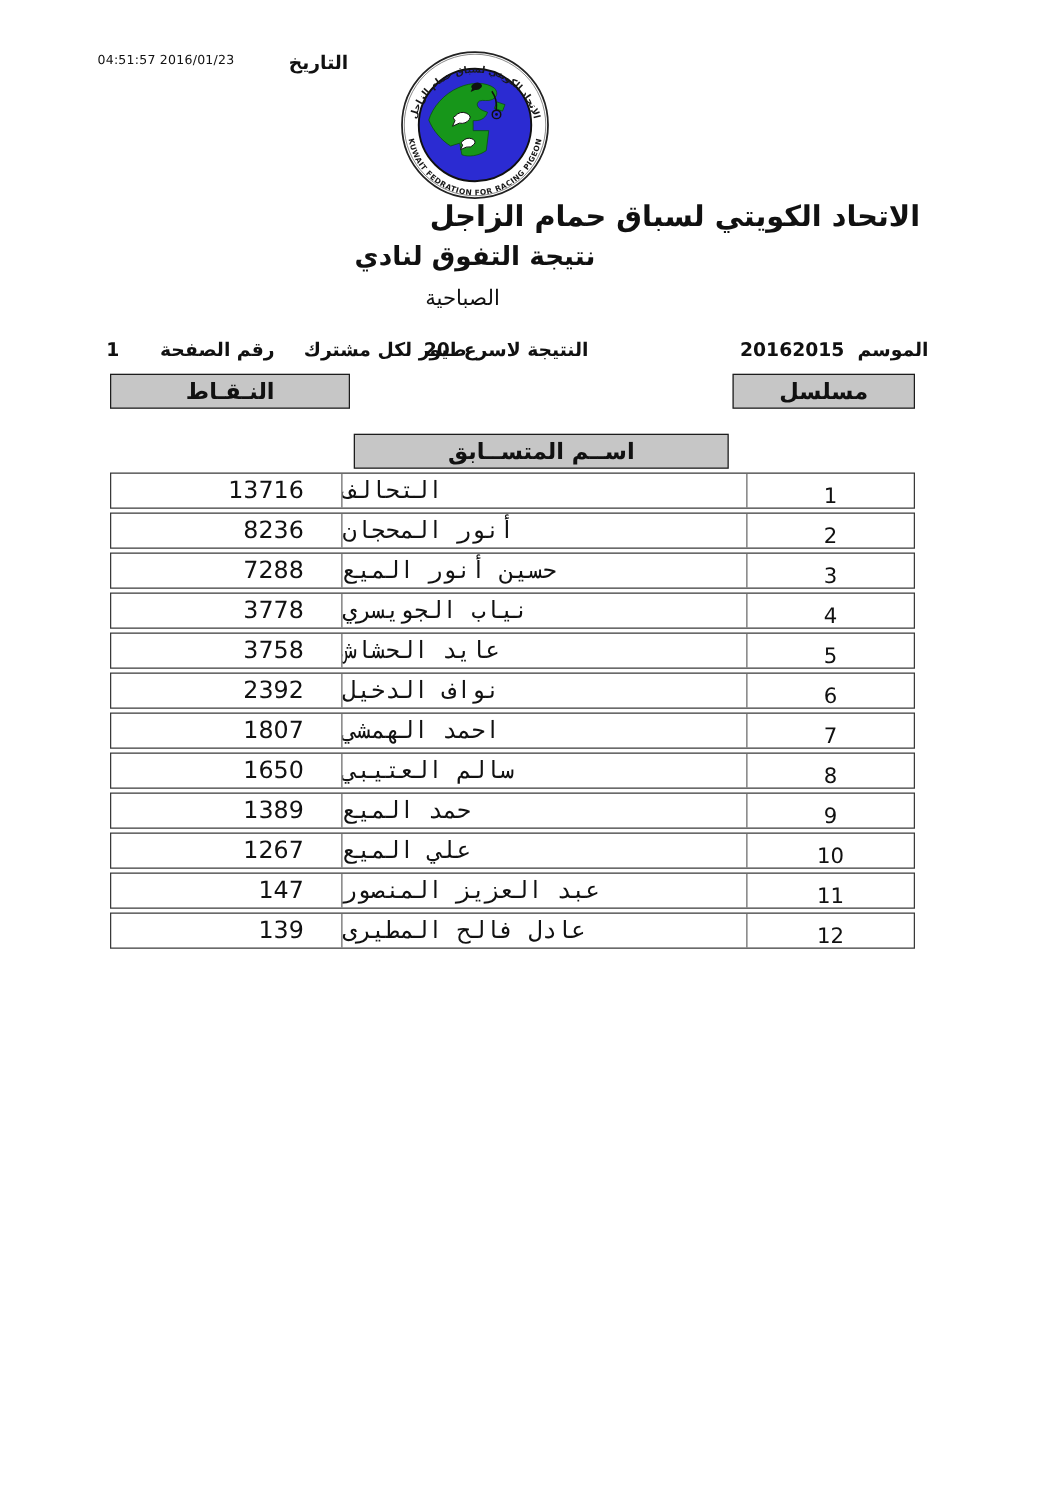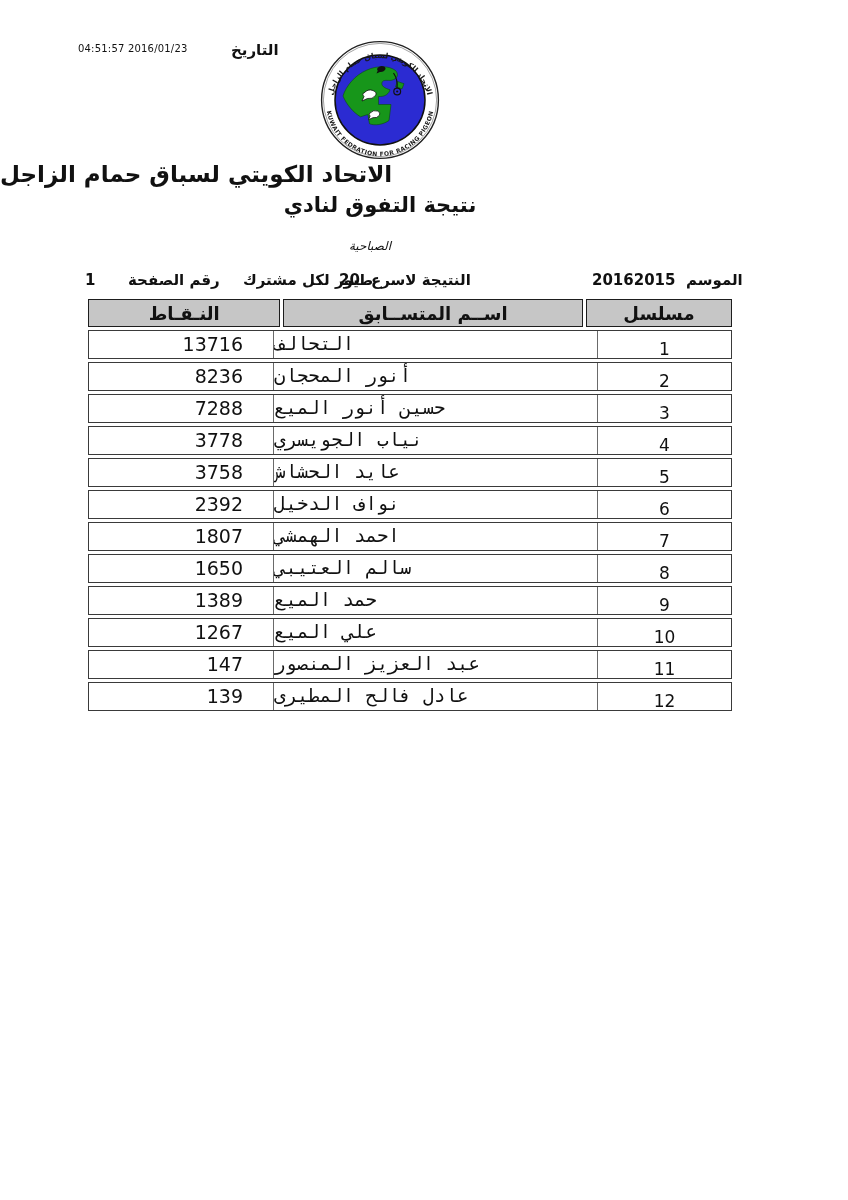--- a/index.html
+++ b/index.html
@@ -14,41 +14,41 @@
   
   .datetime{position:absolute;left:78px;top:43px;font-size:10px;direction:ltr;letter-spacing:.2px;}
   .date-label{position:absolute;left:231px;top:41px;font-size:15px;font-weight:bold;direction:rtl;}
 
   
   .logo{position:absolute;left:320px;top:40px;width:120px;height:120px;}
   .logo-disc{fill:var(--disc);}
   .logo-map{fill:var(--map);stroke:var(--mapline);stroke-width:.6;}
 
   
-  .title{position:absolute;left:0;top:161px;width:736px;text-align:left;font-size:23px;font-weight:bold;direction:rtl;}
+  .title{position:absolute;left:0;top:161px;width:736px;text-align:right;font-size:23px;font-weight:bold;direction:rtl;}
   .subtitle{position:absolute;left:0;top:193px;width:760px;text-align:center;font-size:21px;font-weight:bold;direction:rtl;}
-  .club{position:absolute;left:0;top:239px;width:740px;text-align:center;font-size:12px;direction:rtl;font-style:italic;}
+  .club{position:absolute;left:0;top:229px;width:740px;text-align:center;font-size:17px;direction:rtl;}
 
   
   .meta span{position:absolute;top:271px;font-size:15px;font-weight:bold;white-space:nowrap;direction:rtl;}
   .m-season-label{left:686px;}
   .m-season-value{left:592px;direction:ltr !important;}
   .m-result-label{left:371px;}
   .m-result-value{left:339px;direction:ltr !important;text-align:center;}
   .m-result-suffix{left:243px;}
   .m-page-label{left:128px;text-align:center;}
   .m-page-value{left:85px;direction:ltr !important;}
 
   
   .results{position:absolute;left:88px;top:299px;width:644px;direction:rtl;}
   .thead{display:flex;gap:3px;direction:rtl;}
   .th{height:28px;line-height:27px;background:var(--header-bg);border:1px solid #1d1d1d;
       font-weight:bold;font-size:18px;text-align:center;}
   .th.serial{width:158px;}
-  .th.name{width:324px;}
+  .th.name{width:324px;margin-top:48px;}
   .th.points{width:208px;}
   .trow{display:flex;direction:rtl;height:29px;margin-top:3px;border:1px solid var(--border);background:#fff;}
   .cell{overflow:hidden;white-space:nowrap;}
   .cell.serial{width:134px;border-left:1px solid var(--border-light);text-align:center;
                font-size:17px;line-height:36px;}
   .cell.name{width:324px;border-left:1px solid var(--border-light);text-align:left;
              padding-right:16px;font-size:19px;line-height:28px;font-family:Liberation Mono, monospace;}
   .cell.points{flex:1;text-align:right;padding-right:30px;font-size:19px;line-height:27px;direction:ltr;}
 </style>
 </head>

